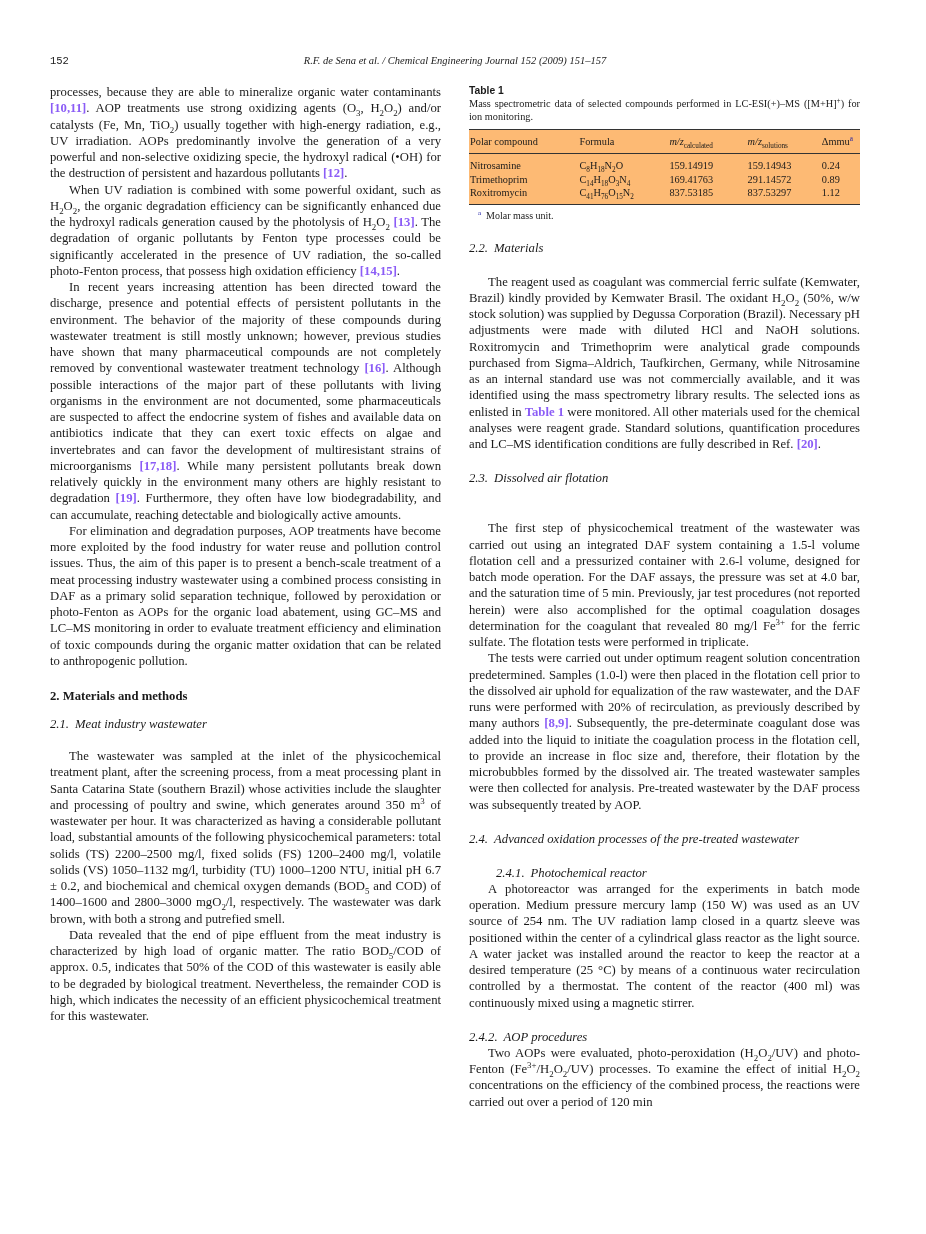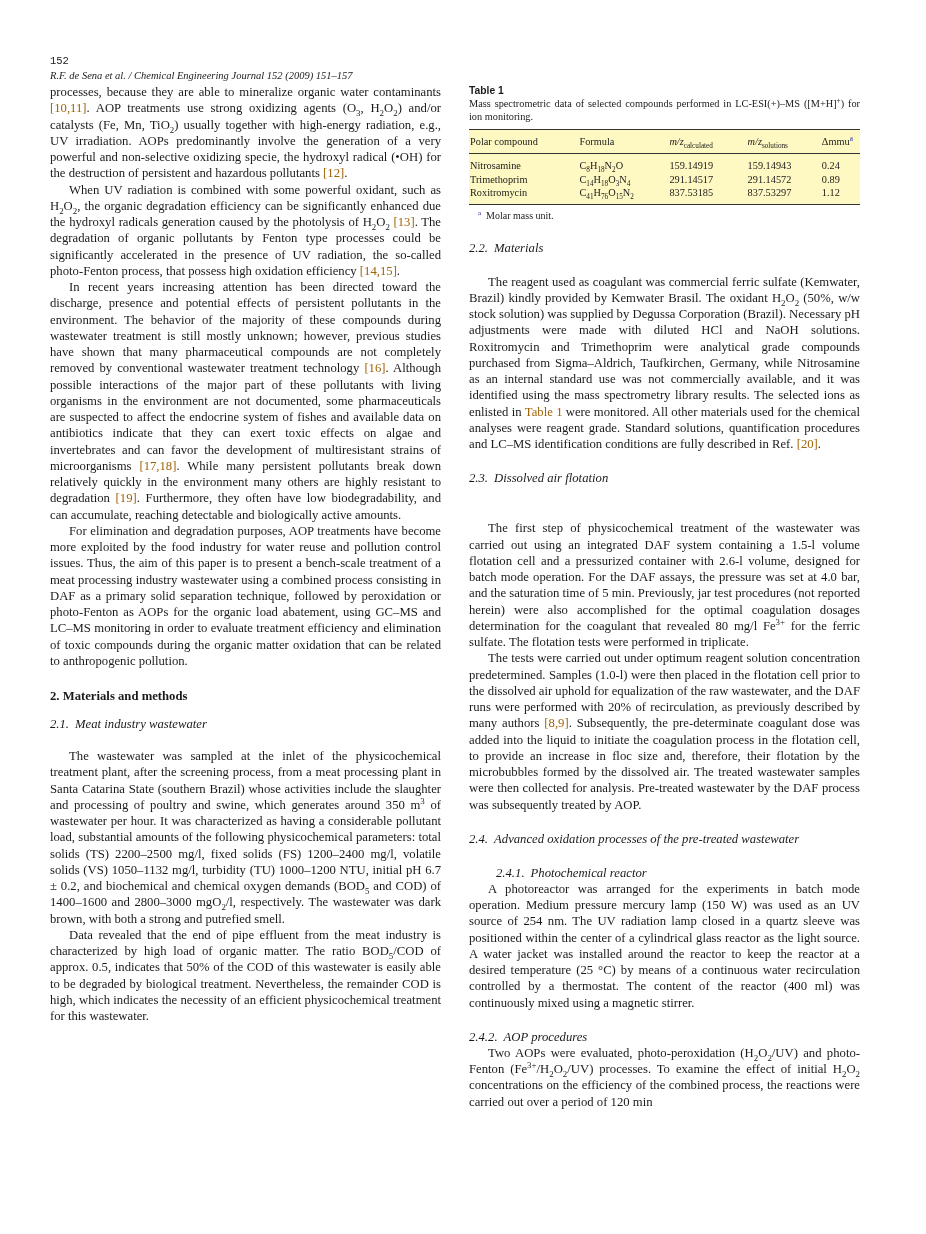--- a/index.html
+++ b/index.html
@@ -1,35 +1,35 @@
 <!DOCTYPE html>
 <html><head>
 <meta charset="utf-8">
 <style>
   html, body { margin:0; padding:0; background:#ffffff; }
   body { width:926px; height:1234px; position:relative; overflow:hidden;
          font-family:"Liberation Serif", serif; color:#1a1a1a; }
   .header { position:absolute; top:55px; left:50px; width:810px; height:16px; font-size:10.5px; }
   .header .pageno { position:absolute; left:0; top:0;font-family:Liberation Mono, monospace; }
-  .header .journal { position:absolute; left:0; right:0; top:15px; text-align:left; font-style:italic; }
+  .header .journal { position:absolute; left:0; right:0; top:0; text-align:center; font-style:italic; }
   .col { position:absolute; top:84px; width:391px; font-size:12.7px; line-height:16.25px; text-align:justify; }
   .col.left { left:50px; }
   .col.right { left:469px; top:84px; }
   p { margin:0; text-indent:1.5em; }
   p.noindent { text-indent:0; }
-  .cite { color:#a16207; }
+  .cite { color:#8b5cf6;font-weight:bold; }
   sub, sup { font-size:0.7em; line-height:0; }
   h2 { font-size:12.7px; font-weight:bold; margin:18px 0 0 0; line-height:16px; }
   h3 { font-size:12.7px; font-weight:normal; font-style:italic; margin:12px 0 16px 0; line-height:16px; }
   h4 { font-size:12.7px; font-weight:normal; font-style:italic; margin:12px 0 0 0; line-height:16px; }
   h3 .num, h4 .num { margin-right:6px; }
   .tbl-block { font-size:10.3px; line-height:13px; }
   .tbl-title { font-weight:bold; font-family:"Liberation Sans", sans-serif; }
   .tbl-caption { text-align:justify; }
-  table { width:100%; border-collapse:collapse; background:#fef9c3; margin-top:6px; font-size:10.3px; }
+  table { width:100%; border-collapse:collapse; background:#fdba74; margin-top:6px; font-size:10.3px; }
   table thead tr { border-top:1.5px solid #333; border-bottom:1px solid #333; }
   table tbody tr:last-child { border-bottom:1.5px solid #333; }
   th { font-weight:normal; text-align:left; padding:5px 2px 5px 1px; }
   td { padding:0 2px 0 1px; line-height:13.5px; }
   tbody tr:first-child td { padding-top:5px;margin-left:16px; }
   tbody tr:last-child td { padding-bottom:4px; }
   .footnote { margin-top:4px; padding-left:9px; font-size:10px; }
   .fnmark { color:#1a1aa6; font-size:0.7em; vertical-align:super; line-height:0; }
   .italic { font-style:italic; }
 </style>
@@ -77,21 +77,21 @@
           <tr>
             <td>Nitrosamine</td>
             <td>C<sub>8</sub>H<sub>18</sub>N<sub>2</sub>O</td>
             <td>159.14919</td>
             <td>159.14943</td>
             <td>0.24</td>
           </tr>
           <tr>
             <td>Trimethoprim</td>
             <td>C<sub>14</sub>H<sub>18</sub>O<sub>3</sub>N<sub>4</sub></td>
-            <td>291.14517</td>
+            <td>169.41763</td>
             <td>291.14572</td>
             <td>0.89</td>
           </tr>
           <tr>
             <td>Roxitromycin</td>
             <td>C<sub>41</sub>H<sub>76</sub>O<sub>15</sub>N<sub>2</sub></td>
             <td>837.53185</td>
             <td>837.53297</td>
             <td>1.12</td>
           </tr>

